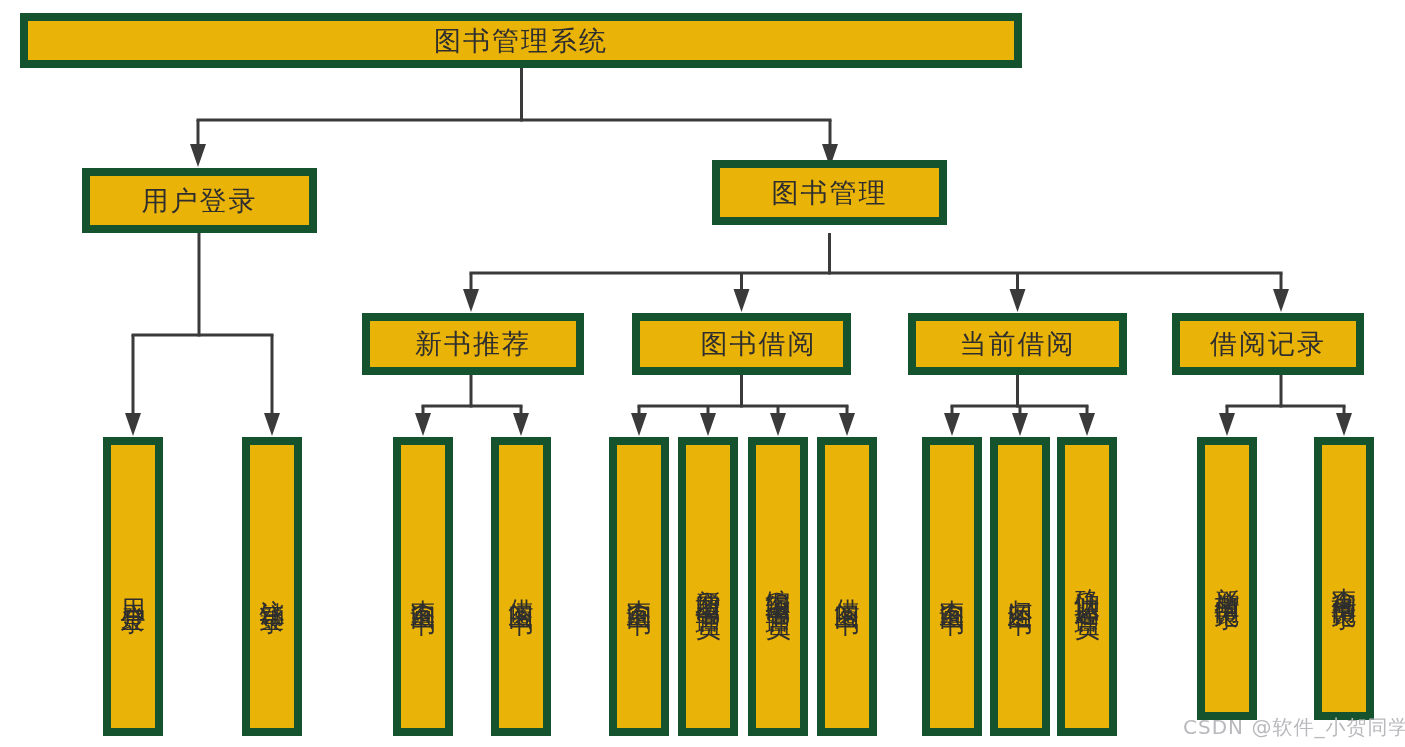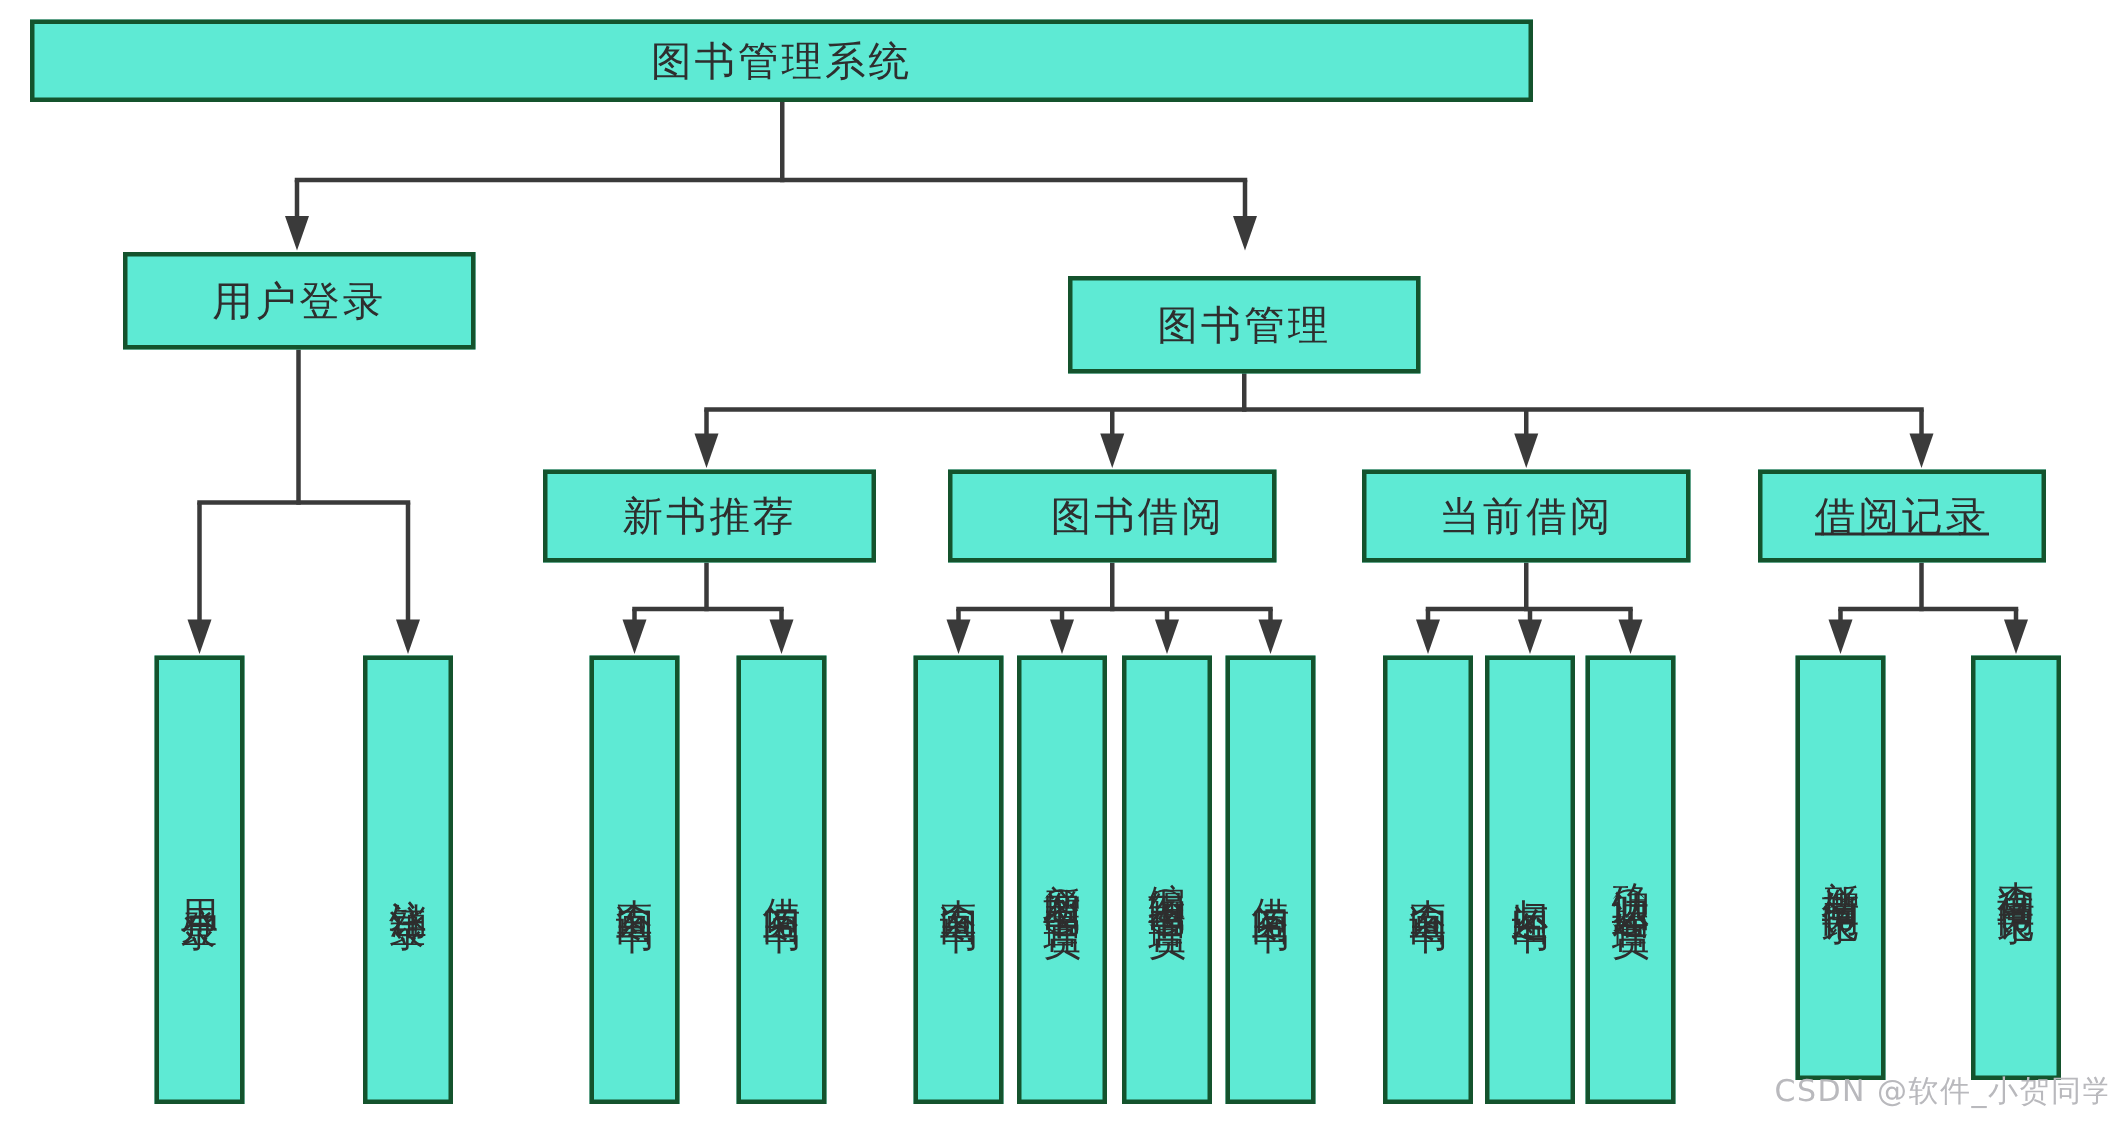--- a/index.html
+++ b/index.html
@@ -15,22 +15,22 @@
     position: absolute;
     inset: 0;
     width: 1405px;
     height: 747px;
   }
   .edges line { stroke: #3a3a3a; stroke-width: 3; }
   .edges polygon { fill: #3a3a3a; }
   .node {
     position: absolute;
     box-sizing: border-box;
-    background: #5eead4;
-    border: 3px solid #14532d;
+    background: #eab308;
+    border: 8px solid #14532d;
     display: flex;
     align-items: center;
     justify-content: center;
     color: #2e2e2e;
   }
   .node.h .lbl {
     font-size: 27px;
     letter-spacing: 2px;
     white-space: nowrap;
   }
@@ -133,34 +133,34 @@
     </g>
   </svg>
 
   <div class="node h" style="left:20px; top:13px; width:1002px; height:55px;">
     <span class="lbl">图书管理系统</span>
   </div>
 
   <div class="node h" style="left:82px; top:168px; width:235px; height:65px;">
     <span class="lbl">用户登录</span>
   </div>
-  <div class="node h" style="left:712px; top:184px; width:235px; height:65px;">
+  <div class="node h" style="left:712px; top:160px; width:235px; height:65px;">
     <span class="lbl">图书管理</span>
   </div>
 
   <div class="node h" style="left:362px; top:313px; width:222px; height:62px;">
     <span class="lbl">新书推荐</span>
   </div>
   <div class="node h" style="left:632px; top:313px; width:219px; height:62px;padding-left:34px;">
     <span class="lbl">图书借阅</span>
   </div>
   <div class="node h" style="left:908px; top:313px; width:219px; height:62px;">
     <span class="lbl">当前借阅</span>
   </div>
-  <div class="node h" style="left:1172px; top:313px; width:192px; height:62px;text-decoration:underline;">
+  <div class="node h" style="left:1172px; top:313px; width:192px; height:62px;">
     <span class="lbl">借阅记录</span>
   </div>
 
   <div class="node v" style="left:103px; top:437px; width:60px; height:299px;">
     <span class="lbl">用户登录</span>
   </div>
   <div class="node v" style="left:242px; top:437px; width:60px; height:299px;">
     <span class="lbl">注销登录</span>
   </div>
 

